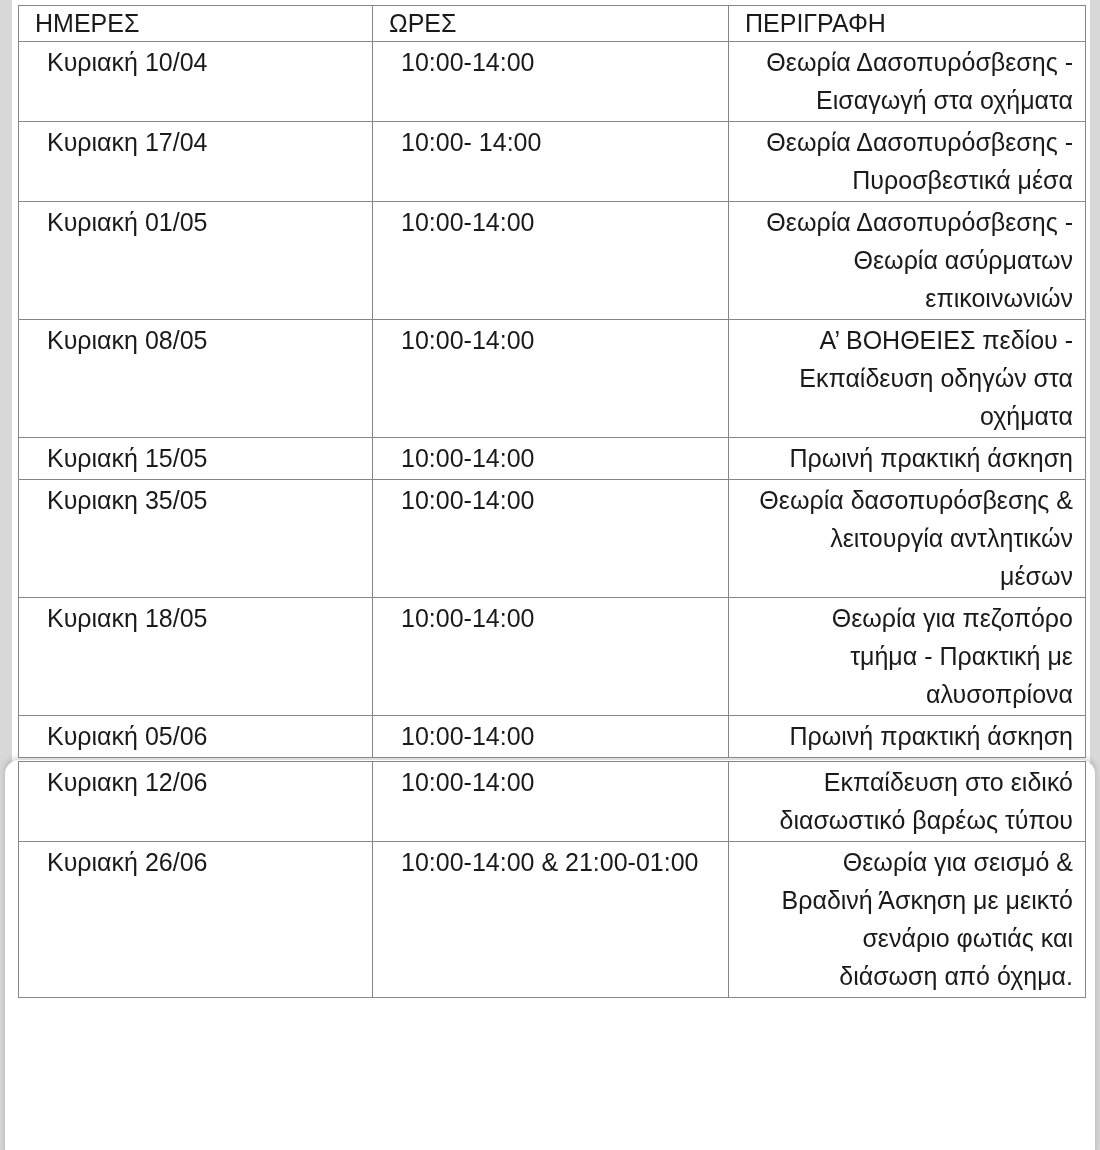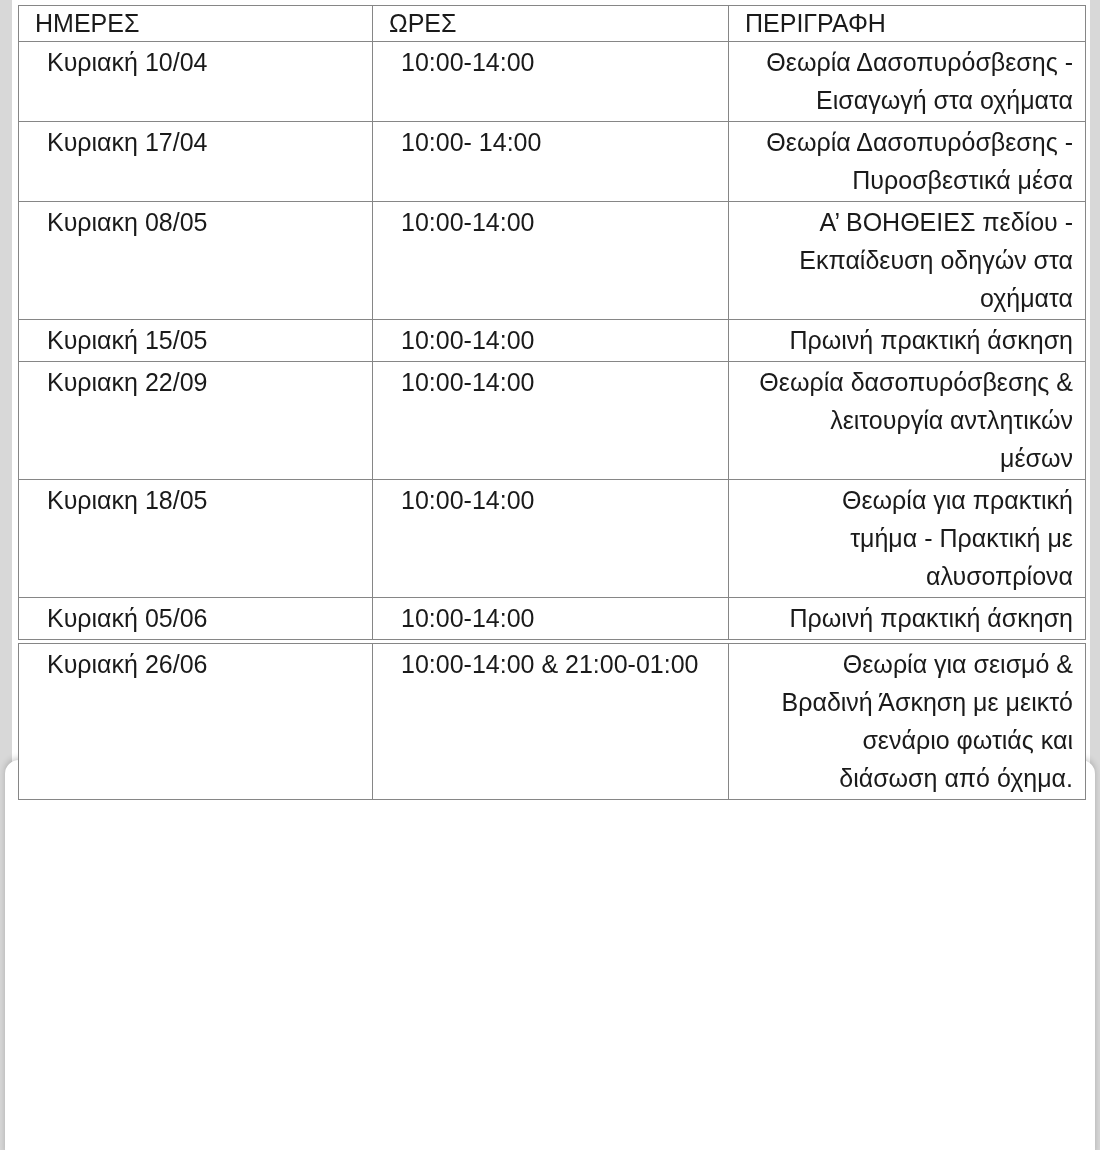--- a/index.html
+++ b/index.html
@@ -114,60 +114,73 @@
       <td class="cell-desc">Θεωρία Δασοπυρόσβεσης -
 Εισαγωγή στα οχήματα</td>
     </tr>
     <tr>
       <td class="cell-day">Κυριακη 17/04</td>
       <td class="cell-hours">10:00- 14:00</td>
       <td class="cell-desc">Θεωρία Δασοπυρόσβεσης -
 Πυροσβεστικά μέσα</td>
     </tr>
     <tr>
+      <td class="cell-day">Κυριακή 01/05</td>
+      <td class="cell-hours">10:00-14:00</td>
+      <td class="cell-desc">Θεωρία Δασοπυρόσβεσης -
+Θεωρία ασύρματων
+επικοινωνιών</td>
+    </tr>
+    <tr>
       <td class="cell-day">Κυριακη 08/05</td>
       <td class="cell-hours">10:00-14:00</td>
       <td class="cell-desc">Α’ ΒΟΗΘΕΙΕΣ πεδίου -
 Εκπαίδευση οδηγών στα
 οχήματα</td>
     </tr>
     <tr>
       <td class="cell-day">Κυριακή 15/05</td>
       <td class="cell-hours">10:00-14:00</td>
       <td class="cell-desc">Πρωινή πρακτική άσκηση</td>
     </tr>
     <tr>
-      <td class="cell-day">Κυριακη 22/09</td>
+      <td class="cell-day">Κυριακη 35/05</td>
       <td class="cell-hours">10:00-14:00</td>
       <td class="cell-desc">Θεωρία δασοπυρόσβεσης &amp;
 λειτουργία αντλητικών
 μέσων</td>
     </tr>
     <tr>
       <td class="cell-day">Κυριακη 18/05</td>
       <td class="cell-hours">10:00-14:00</td>
-      <td class="cell-desc">Θεωρία για πρακτική
+      <td class="cell-desc">Θεωρία για πεζοπόρο
 τμήμα - Πρακτική με
 αλυσοπρίονα</td>
     </tr>
     <tr>
       <td class="cell-day">Κυριακή 05/06</td>
       <td class="cell-hours">10:00-14:00</td>
       <td class="cell-desc">Πρωινή πρακτική άσκηση</td>
     </tr>
   </tbody>
     </table>
 
   <table class="section2">
     <colgroup>
         <col class="c-days">
         <col class="c-hours">
         <col class="c-desc">
       </colgroup>
     <tbody>
+        <tr>
+      <td class="cell-day">Κυριακη 12/06</td>
+      <td class="cell-hours">10:00-14:00</td>
+      <td class="cell-desc">Εκπαίδευση στο ειδικό
+διασωστικό βαρέως τύπου</td>
+    </tr>
     <tr>
       <td class="cell-day">Κυριακή 26/06</td>
       <td class="cell-hours">10:00-14:00 &amp; 21:00-01:00</td>
       <td class="cell-desc">Θεωρία για σεισμό &amp;
 Βραδινή Άσκηση με μεικτό
 σενάριο φωτιάς και
 διάσωση από όχημα.</td>
     </tr>
   </tbody>
     </table>

